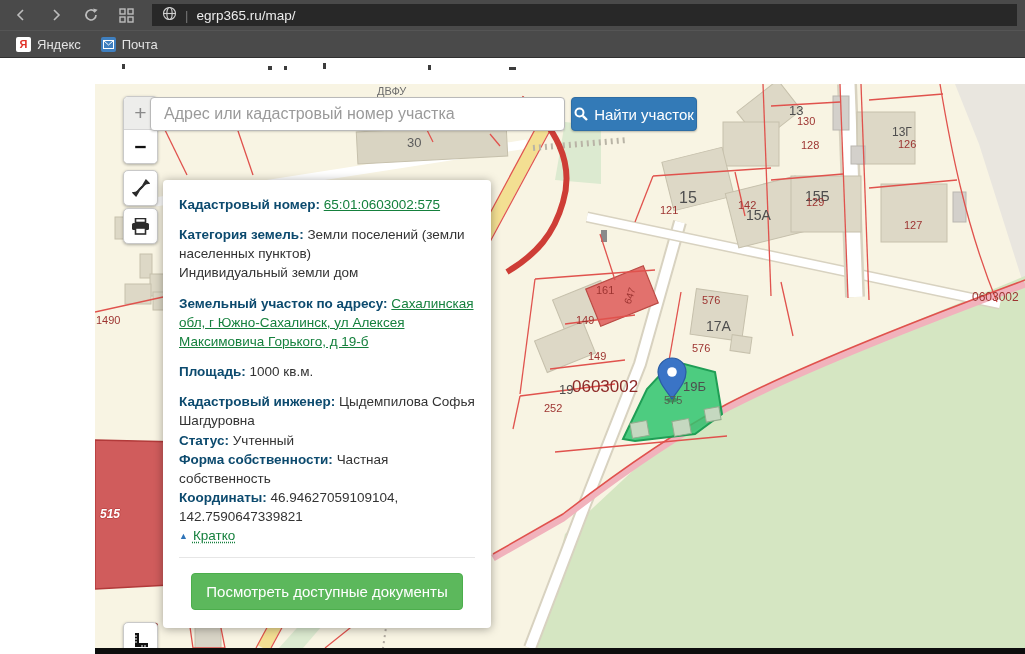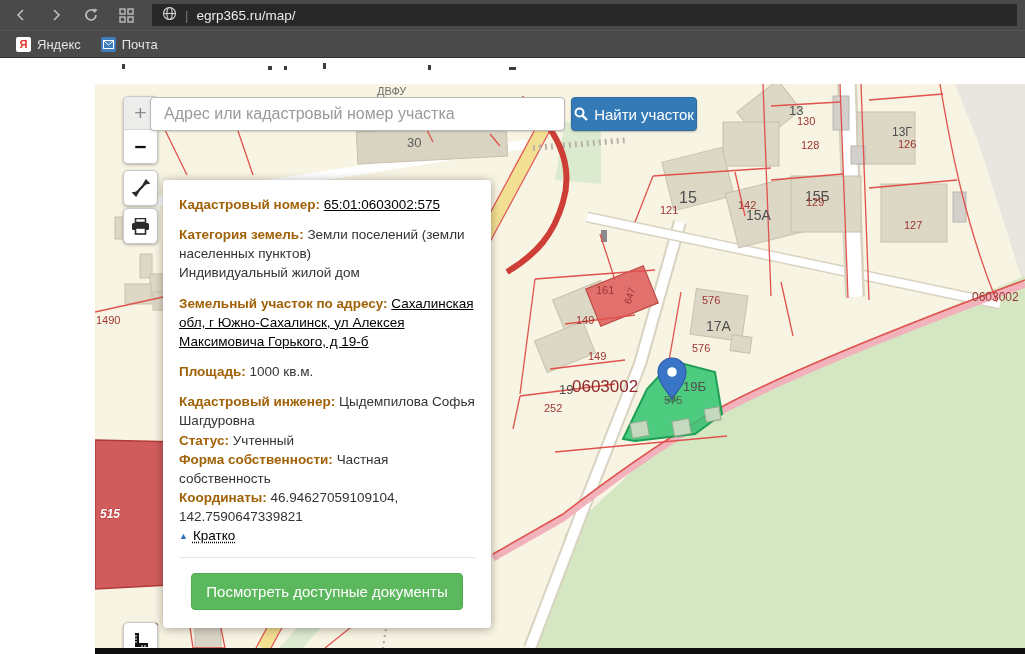--- a/index.html
+++ b/index.html
@@ -56,22 +56,22 @@
     background:#337ab7; border:1px solid #2e6da4; border-radius:4px; color:#fff; font-size:15px;
     display:flex; align-items:center; justify-content:center; gap:6px; cursor:pointer;
     font-family:"Liberation Sans",sans-serif; box-shadow:0 1px 2px rgba(0,0,0,.25); }
 
   
   .popup { position:absolute; left:68px; top:96px; width:328px; z-index:30;
     background:#fff; border-radius:4px; box-shadow:0 1px 10px rgba(0,0,0,.35);
     padding:15px 16px 18px; font-size:13.5px; color:#333; }
   .popup p { margin:0 0 11px; line-height:1.42; }
   .popup p.tight { margin:0; }
-  .popup b { color:#a16207; }
-  .popup a { color:#000000; text-decoration:underline; cursor:pointer;text-align:right; }
+  .popup b { color:#0c4a6e; }
+  .popup a { color:#15803d; text-decoration:underline; cursor:pointer;text-align:right; }
   .collapse { display:inline-flex; align-items:center; gap:5px; margin-top:2px; cursor:pointer; }
   .collapse .tri { color:#2f74b8; font-size:9px; }
   .collapse a { text-decoration:underline dotted; }
   .divider { border-top:1px solid #e6e6e6; margin:14px 0 15px; }
   .doc-btn { display:block; margin:0 auto; width:272px; height:37px; background:#5cb85c;
     border:1px solid #4cae4c; border-radius:4px; color:#fff; font-size:15px; cursor:pointer;
     font-family:"Liberation Sans",sans-serif; }
 
   .blackbar { position:absolute; left:95px; top:648px; width:930px; height:6px; background:#0d0d0d; z-index:40; }
 </style>
@@ -331,21 +331,21 @@
       <line x1="8.8" y1="8.8" x2="13" y2="13" stroke="#fff" stroke-width="2.4"></line>
     </svg>
     <span>Найти участок</span>
   </div>
 
   <div class="popup">
     <p><b>Кадастровый номер:</b>
       <a>65:01:0603002:575</a></p>
     <p><b>Категория земель:</b>
       <span>Земли поселений (земли населенных пунктов)</span><br>
-      <span>Индивидуальный жилой дом</span></p>
+      <span>Индивидуальный земли дом</span></p>
     <p><b>Земельный участок по адресу:</b>
       <a>Сахалинская обл, г Южно-Сахалинск, ул Алексея Максимовича Горького, д 19-б</a></p>
     <p><b>Площадь:</b>
       <span>1000 кв.м.</span></p>
     <p class="tight"><b>Кадастровый инженер:</b>
       <span>Цыдемпилова Софья Шагдуровна</span></p>
     <p class="tight"><b>Статус:</b>
       <span>Учтенный</span></p>
     <p class="tight"><b>Форма собственности:</b>
       <span>Частная собственность</span></p>

